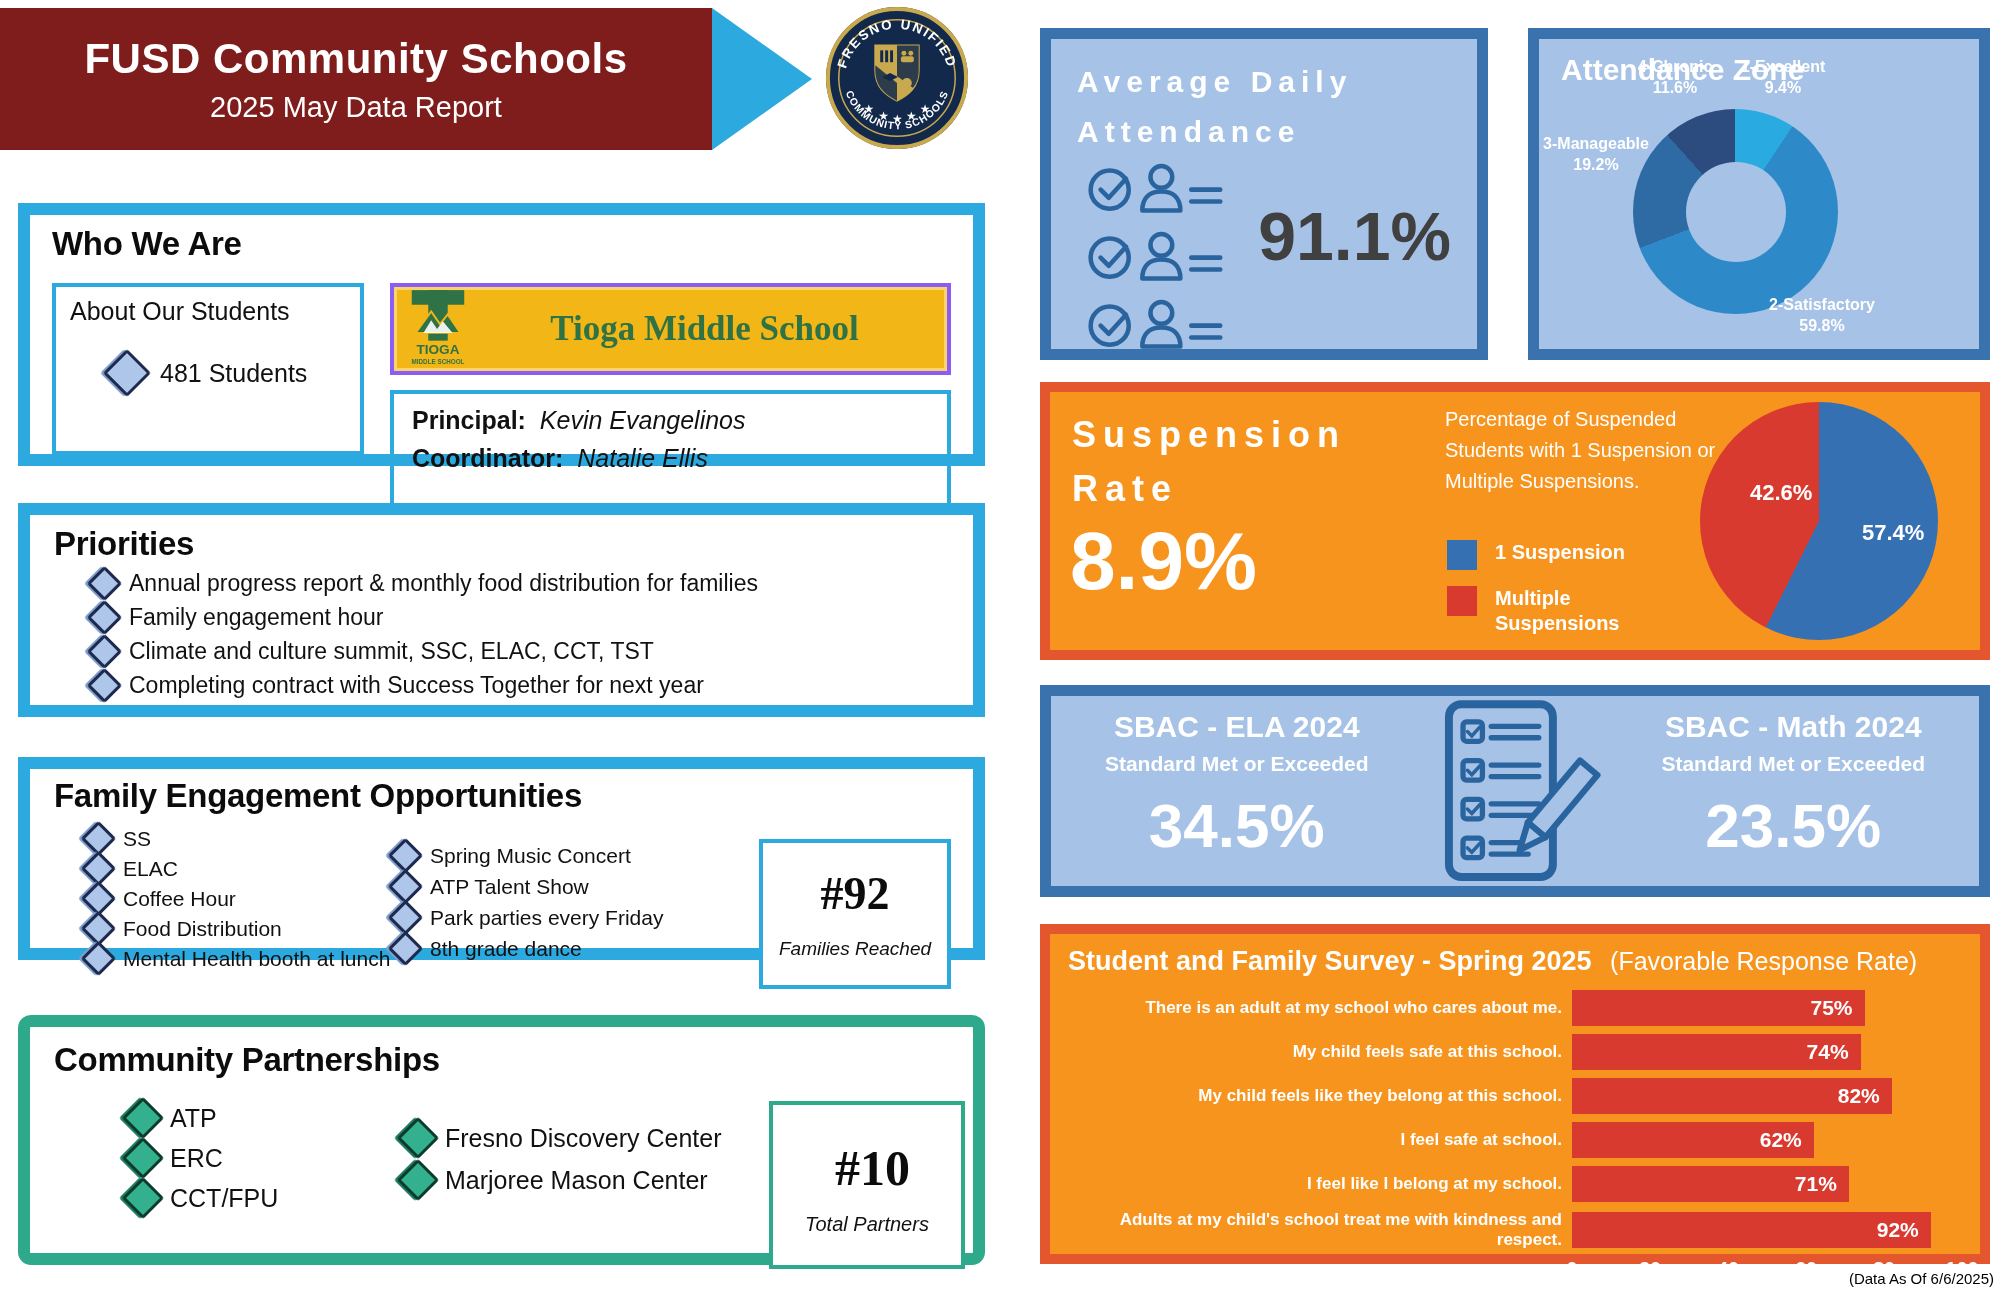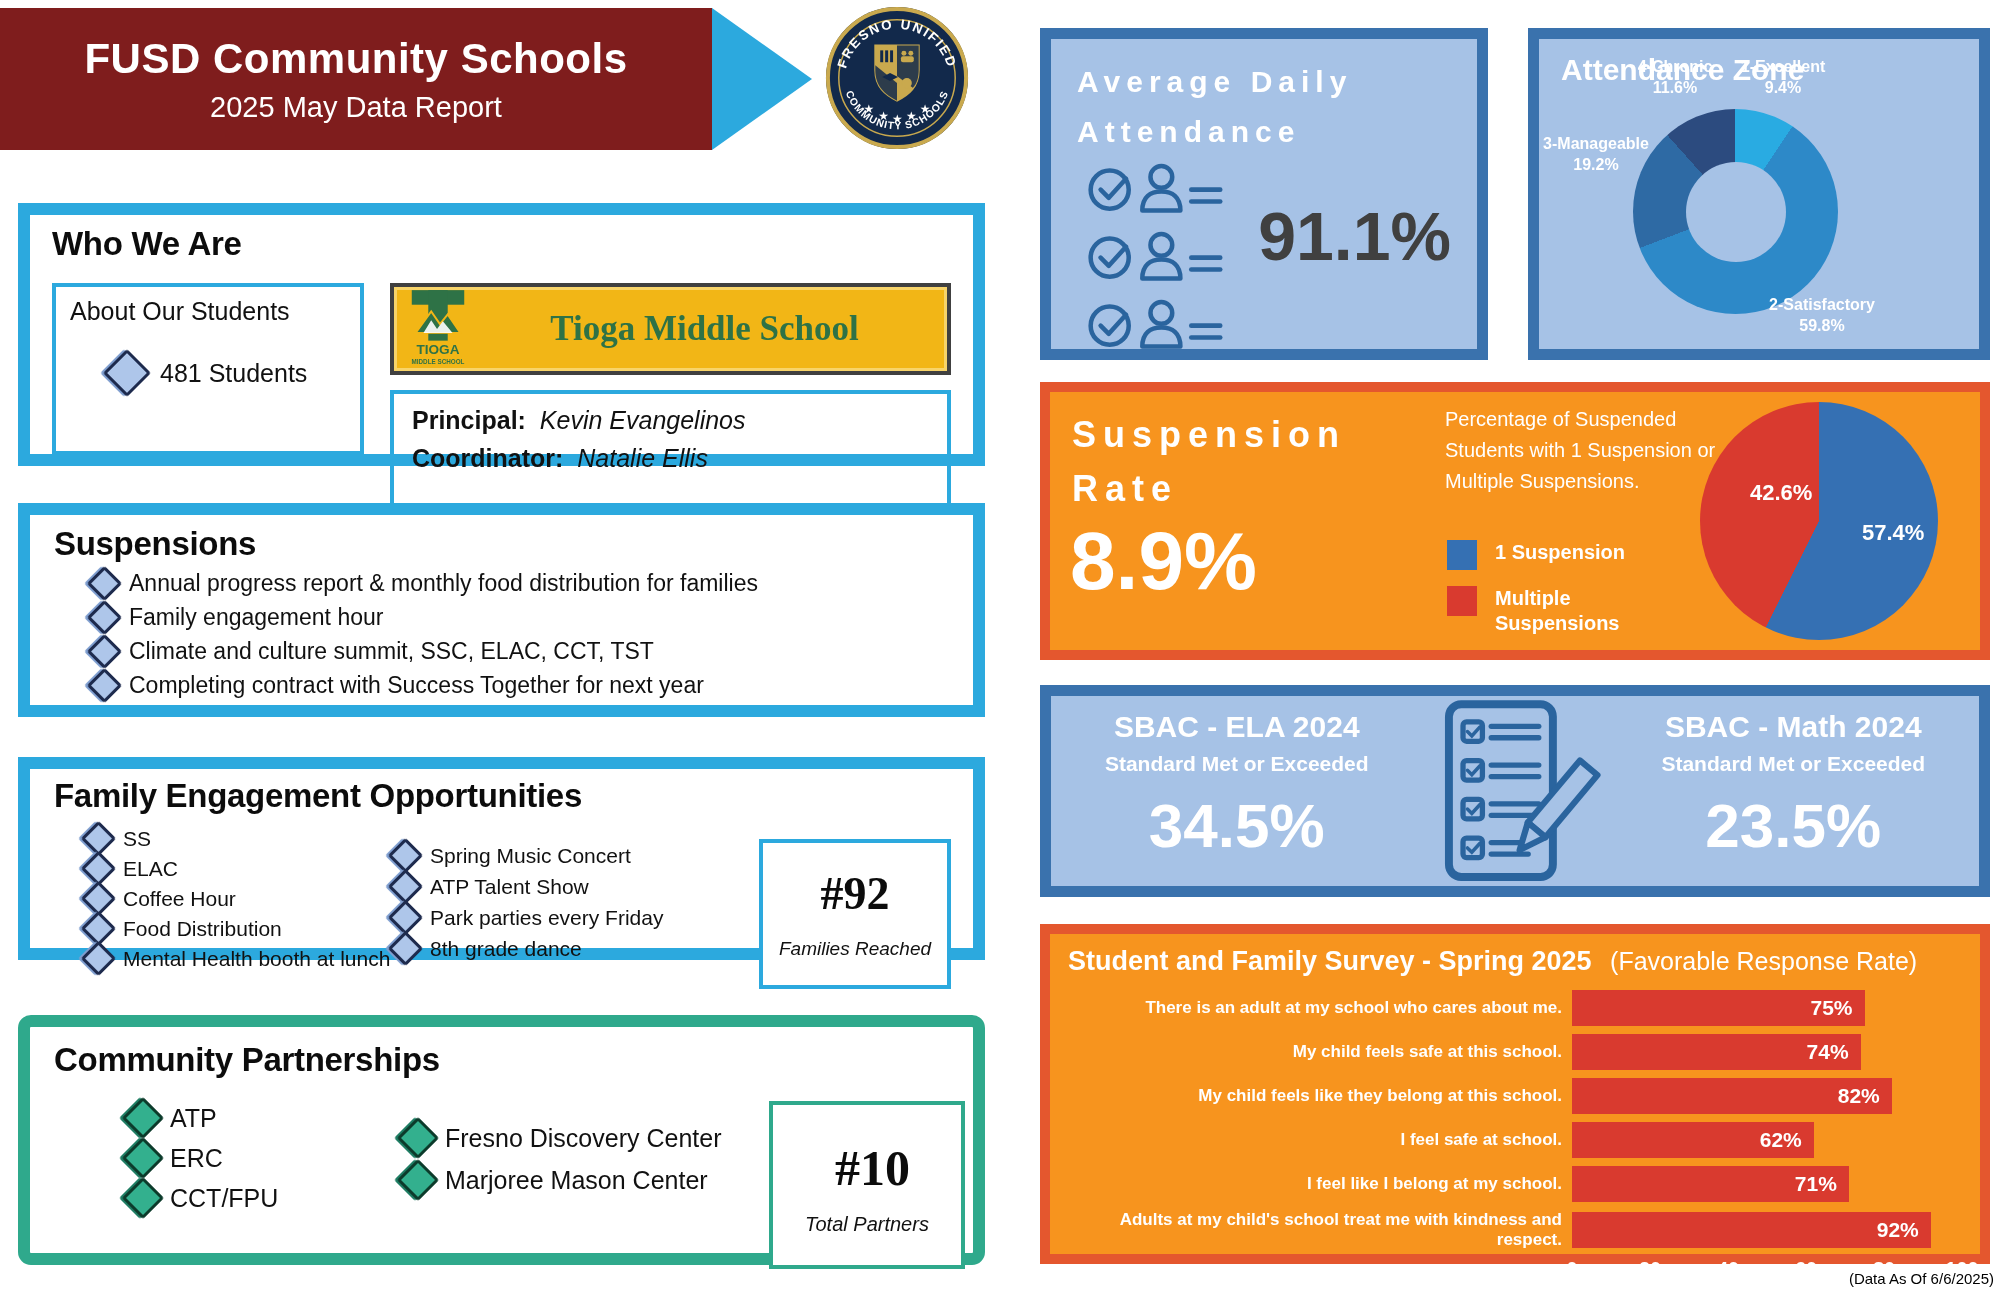--- a/index.html
+++ b/index.html
@@ -34,21 +34,21 @@
   ul.plain{list-style:none;margin:0;padding:0;}
   ul.plain li{display:flex;align-items:center;}
 
   
   #who{top:203px;height:263px;padding:10px 22px;}
   #who .row{display:flex;gap:26px;margin-top:20px;}
   .about-box{width:312px;height:172px;border:4px solid #2CA9DE;box-sizing:border-box;padding:10px 14px;}
   .about-box .lbl{font-size:25px;}
   .about-box li{margin-top:30px;margin-left:36px;font-size:25px;}
   .who-right{flex:1;}
-  .tioga-banner{height:92px;border:4px solid #404040;background:#F2B616;box-sizing:border-box;
+  .tioga-banner{height:92px;border:4px solid #8b5cf6;background:#F2B616;box-sizing:border-box;
                 display:flex;align-items:center;padding:12px 10px;box-shadow:inset 0 0 0 3px #f8d469;}
   .tioga-name{flex:1;text-align:center;font-family:"Liberation Serif", serif;font-weight:700;
               font-size:35px;color:#2E7246;}
   .principal-box{margin-top:15px;border:4px solid #2CA9DE;box-sizing:border-box;padding:8px 18px;
                  font-size:25px;line-height:1.5;height:119px;}
   .principal-box b{font-weight:700;}
   .principal-box i{font-style:italic;}
 
   
   #priorities{top:503px;height:214px;padding:10px 24px;}
@@ -213,21 +213,21 @@
         </div>
         <div class="principal-box">
           <div><b>Principal:</b>&nbsp; <i>Kevin Evangelinos</i></div>
           <div><b>Coordinator:</b>&nbsp; <i>Natalie Ellis</i></div>
         </div>
       </div>
     </div>
   </div>
 
   <div id="priorities" class="lbox box-sky">
-    <h2 class="sec">Suspensions</h2>
+    <h2 class="sec">Priorities</h2>
     <ul class="plain">
       <li>
           <span class="dia"></span>
           <span>Annual progress report &amp; monthly food distribution for families</span>
         </li>
       <li>
           <span class="dia"></span>
           <span>Family engagement hour</span>
         </li>
       <li>

